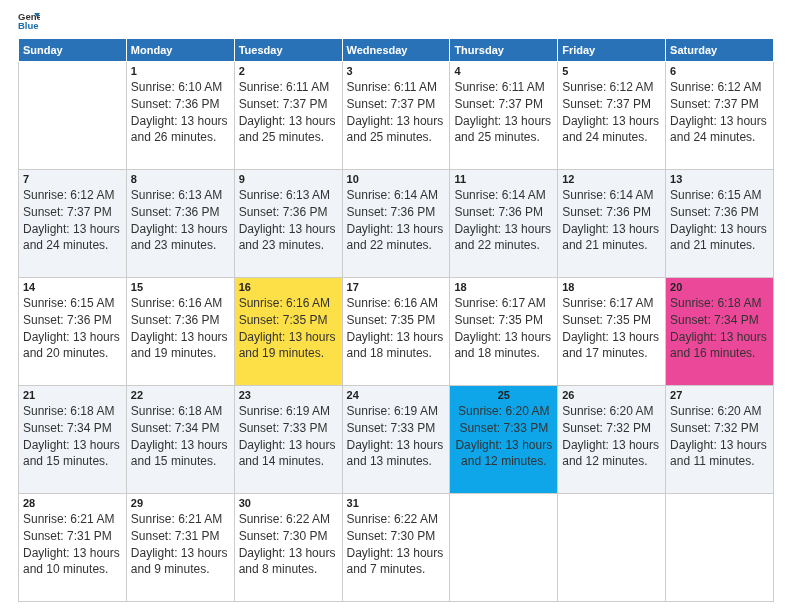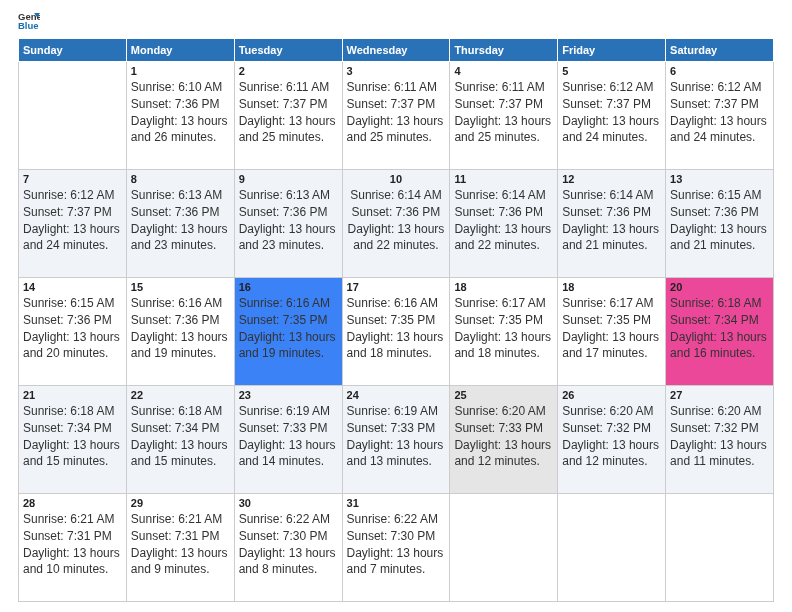--- a/index.html
+++ b/index.html
@@ -156,21 +156,21 @@
             <div class="day-info">Sunrise: 6:12 AM<br>Sunset: 7:37 PM<br>Daylight: 13 hours<br>and 24 minutes.</div>
           </td>
           <td style="background: rgb(240, 244, 248);">
             <span class="day-num">8</span>
             <div class="day-info">Sunrise: 6:13 AM<br>Sunset: 7:36 PM<br>Daylight: 13 hours<br>and 23 minutes.</div>
           </td>
           <td style="background: rgb(240, 244, 248);">
             <span class="day-num">9</span>
             <div class="day-info">Sunrise: 6:13 AM<br>Sunset: 7:36 PM<br>Daylight: 13 hours<br>and 23 minutes.</div>
           </td>
-          <td style="background: rgb(240, 244, 248); text-align: center;">
+          <td style="background: rgb(240, 244, 248);">
             <span class="day-num">10</span>
             <div class="day-info">Sunrise: 6:14 AM<br>Sunset: 7:36 PM<br>Daylight: 13 hours<br>and 22 minutes.</div>
           </td>
           <td style="background: rgb(240, 244, 248);">
             <span class="day-num">11</span>
             <div class="day-info">Sunrise: 6:14 AM<br>Sunset: 7:36 PM<br>Daylight: 13 hours<br>and 22 minutes.</div>
           </td>
           <td style="background: rgb(240, 244, 248);">
             <span class="day-num">12</span>
             <div class="day-info">Sunrise: 6:14 AM<br>Sunset: 7:36 PM<br>Daylight: 13 hours<br>and 21 minutes.</div>
@@ -182,21 +182,21 @@
         </tr>
         <tr>
           <td style="background: rgb(255, 255, 255);">
             <span class="day-num">14</span>
             <div class="day-info">Sunrise: 6:15 AM<br>Sunset: 7:36 PM<br>Daylight: 13 hours<br>and 20 minutes.</div>
           </td>
           <td style="background: rgb(255, 255, 255);">
             <span class="day-num">15</span>
             <div class="day-info">Sunrise: 6:16 AM<br>Sunset: 7:36 PM<br>Daylight: 13 hours<br>and 19 minutes.</div>
           </td>
-          <td style="background: #3b82f6;">
+          <td style="background: #fde047;">
             <span class="day-num">16</span>
             <div class="day-info">Sunrise: 6:16 AM<br>Sunset: 7:35 PM<br>Daylight: 13 hours<br>and 19 minutes.</div>
           </td>
           <td style="background: rgb(255, 255, 255);">
             <span class="day-num">17</span>
             <div class="day-info">Sunrise: 6:16 AM<br>Sunset: 7:35 PM<br>Daylight: 13 hours<br>and 18 minutes.</div>
           </td>
           <td style="background: rgb(255, 255, 255);">
             <span class="day-num">18</span>
             <div class="day-info">Sunrise: 6:17 AM<br>Sunset: 7:35 PM<br>Daylight: 13 hours<br>and 18 minutes.</div>
@@ -220,21 +220,21 @@
             <div class="day-info">Sunrise: 6:18 AM<br>Sunset: 7:34 PM<br>Daylight: 13 hours<br>and 15 minutes.</div>
           </td>
           <td style="background: rgb(240, 244, 248);">
             <span class="day-num">23</span>
             <div class="day-info">Sunrise: 6:19 AM<br>Sunset: 7:33 PM<br>Daylight: 13 hours<br>and 14 minutes.</div>
           </td>
           <td style="background: rgb(240, 244, 248);">
             <span class="day-num">24</span>
             <div class="day-info">Sunrise: 6:19 AM<br>Sunset: 7:33 PM<br>Daylight: 13 hours<br>and 13 minutes.</div>
           </td>
-          <td style="background: #e5e5e5;">
+          <td style="background: #0ea5e9; text-align: center;">
             <span class="day-num">25</span>
             <div class="day-info">Sunrise: 6:20 AM<br>Sunset: 7:33 PM<br>Daylight: 13 hours<br>and 12 minutes.</div>
           </td>
           <td style="background: rgb(240, 244, 248);">
             <span class="day-num">26</span>
             <div class="day-info">Sunrise: 6:20 AM<br>Sunset: 7:32 PM<br>Daylight: 13 hours<br>and 12 minutes.</div>
           </td>
           <td style="background: rgb(240, 244, 248);">
             <span class="day-num">27</span>
             <div class="day-info">Sunrise: 6:20 AM<br>Sunset: 7:32 PM<br>Daylight: 13 hours<br>and 11 minutes.</div>

